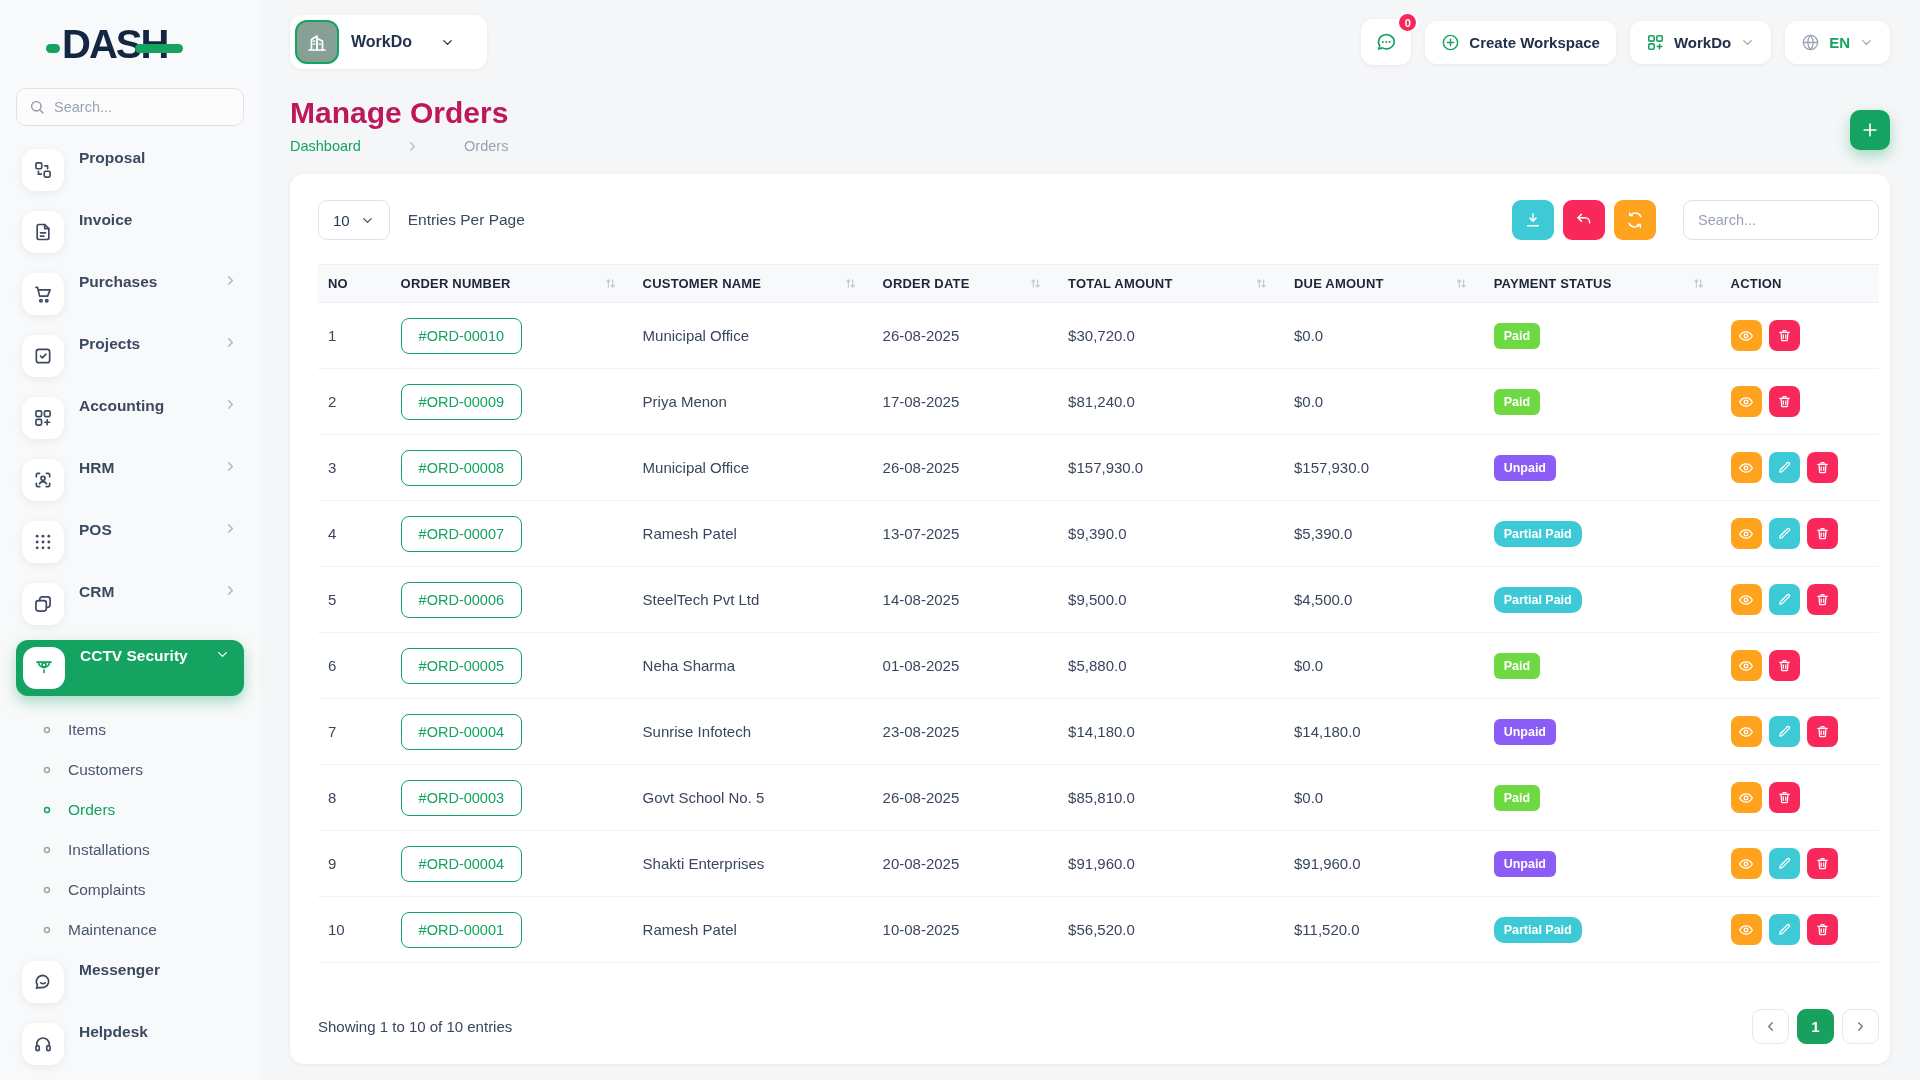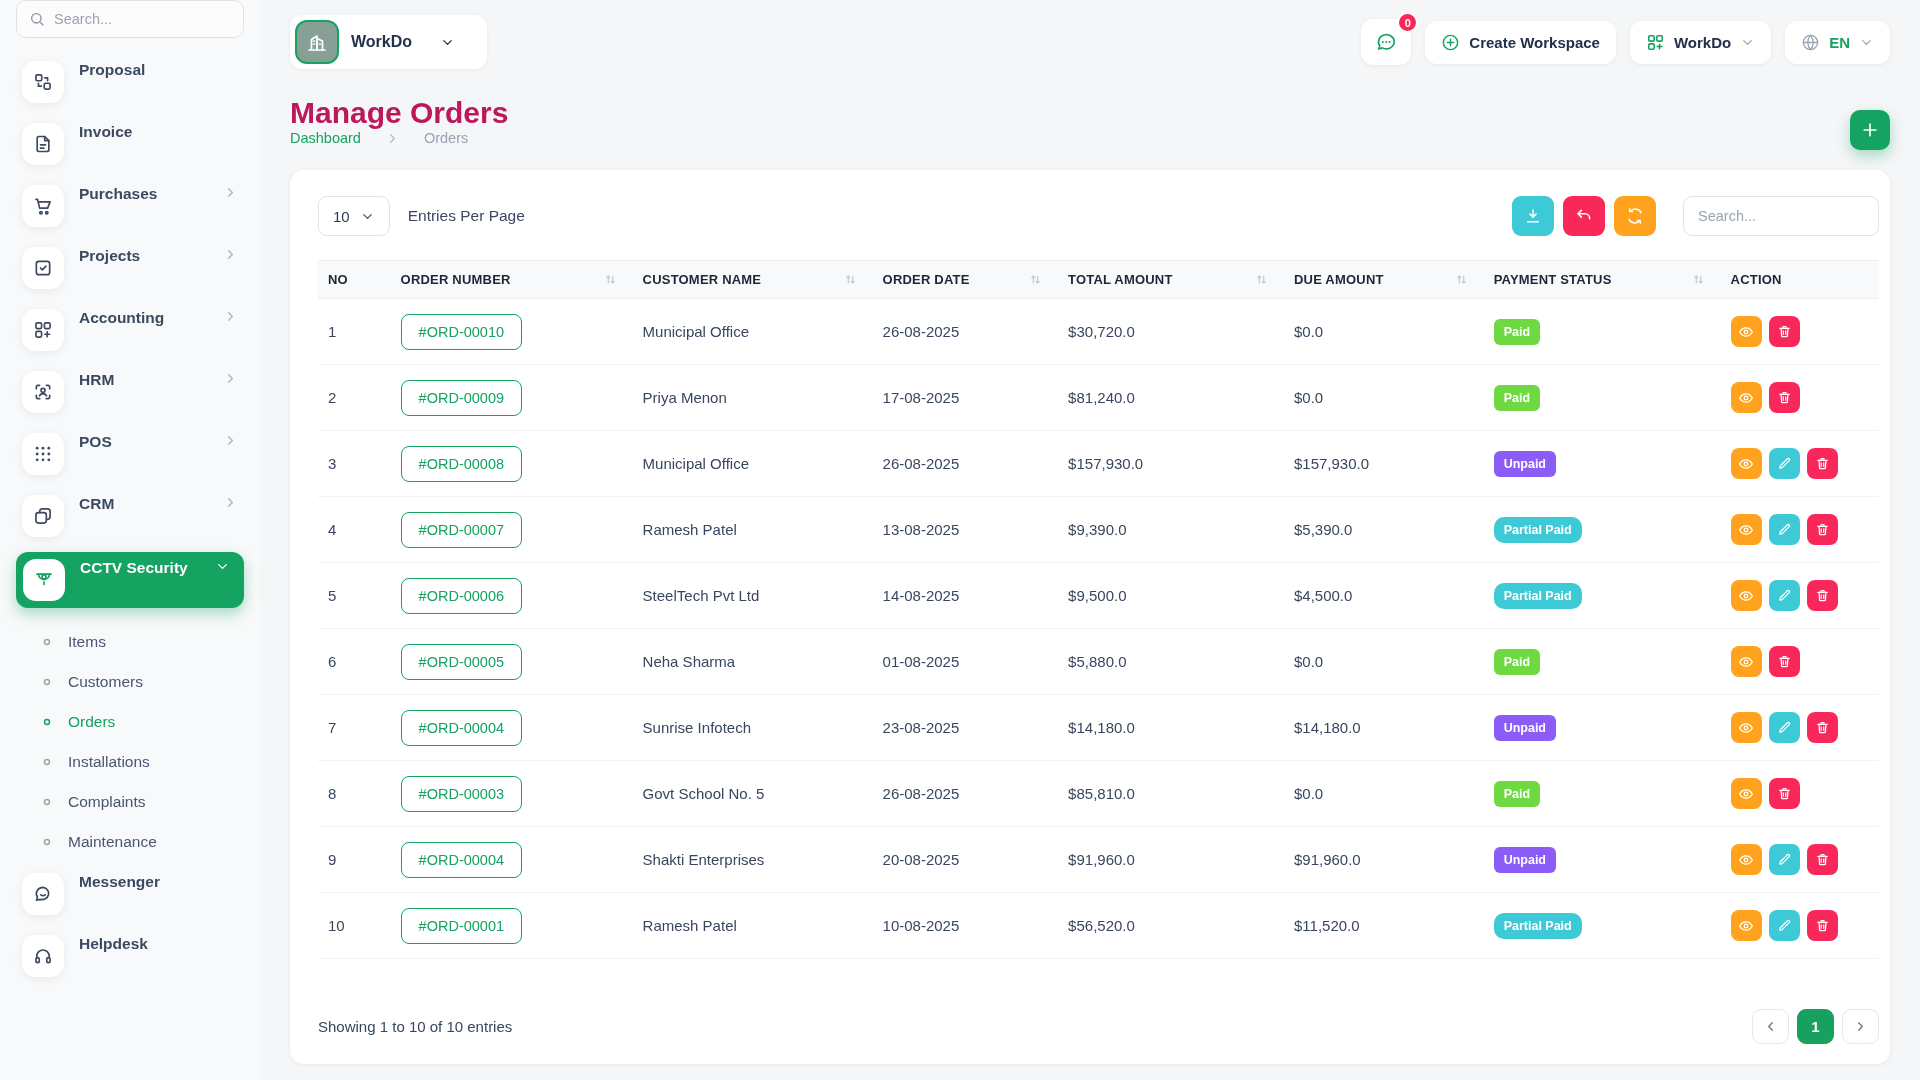--- a/index.html
+++ b/index.html
@@ -42,21 +42,21 @@
   .topbar-right { display:flex; align-items:center; gap:14px; }
   .msg-btn { position:relative; width:50px; height:46px; justify-content:center; color:#15a362; }
   .msg-badge { position:absolute; top:-7px; right:-7px; min-width:21px; height:21px; border-radius:11px; background:#f8285a; border:2px solid #ffffff; color:#fff; font-size:11px; font-weight:700; display:flex; align-items:center; justify-content:center; }
   .hd-pill { gap:9px; padding:12px 16px; font-size:15px; font-weight:600; color:#22304a; }
   .hd-pill .grn { color:#15a362; }
   .hd-pill .gry { color:#9aa3b2; }
   .lang-en { color:#15a362; font-weight:700; }
 
   .page-head { display:flex; align-items:flex-start; justify-content:space-between; padding:24px 30px 6px 30px; }
   .page-title { font-size:30px; font-weight:700; color:#be185d; }
-  .crumbs { display:flex; align-items:center; gap:24px; margin-top:0; font-size:14.5px; }
+  .crumbs { display:flex; align-items:center; gap:24px; margin-top:8px; font-size:14.5px;justify-content:space-between; }
   .crumb-link { color:#15a362; cursor:pointer; }
   .crumb-sep { color:#b4bac4; font-size:13px; }
   .crumb-cur { color:#9aa3b2; }
   .add-btn { width:40px; height:40px; border-radius:10px; background:#15a362; color:#fff; border:0; display:flex; align-items:center; justify-content:center; cursor:pointer; box-shadow:0 6px 14px rgba(21,163,98,.35); margin-top:14px; }
 
   
   .card { background:#ffffff; border-radius:14px; box-shadow:0 1px 5px rgba(16,24,40,.06); margin:14px 30px 16px 30px; padding:26px 11px 20px 28px; flex:1; display:flex; flex-direction:column; }
   .card-toolbar { display:flex; align-items:center; justify-content:space-between; }
   .tb-left { display:flex; align-items:center; gap:18px; }
   .entries-select { display:flex; align-items:center; gap:10px; border:1px solid #dfe3e8; border-radius:9px; height:40px; padding:0 14px; font-size:15px; color:#2b3a55; background:#fff; cursor:pointer; }
@@ -92,20 +92,23 @@
   .card-footer { display:flex; align-items:center; justify-content:space-between; margin-top:20px; }
   .summary { font-size:15px; color:#39465e; }
   .pager { display:flex; align-items:center; gap:8px; }
   .pg-btn { width:37px; height:35px; border-radius:9px; border:1px solid #e4e7ec; background:#fff; color:#6b7487; display:flex; align-items:center; justify-content:center; cursor:pointer; }
   .pg-btn.cur { background:#17a05e; border-color:#17a05e; color:#fff; font-size:15px; font-weight:700; }
 </style>
 </head>
 <body>
 
 <aside class="sidebar">
+  <div class="logo-wrap">
+    <div class="logo-text">DASH</div>
+  </div>
   <div class="side-search">
     <span id="side-search-ic">
         <svg width="16" height="16" viewBox="0 0 24 24" fill="none" stroke="currentColor" stroke-width="2" stroke-linecap="round" stroke-linejoin="round">
           <circle cx="11" cy="11" r="7"></circle>
           <path d="M21 21l-4.3-4.3"></path>
         </svg>
       </span>
     <input type="text" placeholder="Search..." style="">
   </div>
   <nav class="side-nav" id="side-nav">
@@ -611,21 +614,21 @@
                     <path d="M10 11v5.5M14 11v5.5"></path>
                   </svg>
                 </button>
               </span>
             </td>
           </tr>
           <tr>
             <td>4</td>
             <td><span class="ord-pill">#ORD-00007</span></td>
             <td>Ramesh Patel</td>
-            <td>13-08-2025</td>
+            <td>13-07-2025</td>
             <td>$9,390.0</td>
             <td>$5,390.0</td>
             <td><span class="badge partial">Partial Paid</span></td>
             <td>
               <span class="act-wrap">
                 <button class="act-btn view">
                   <svg width="16" height="16" viewBox="0 0 24 24" fill="none" stroke="currentColor" stroke-width="2" stroke-linecap="round" stroke-linejoin="round">
                     <path d="M2.5 12S6 5.8 12 5.8 21.5 12 21.5 12 18 18.2 12 18.2 2.5 12 2.5 12z"></path>
                     <circle cx="12" cy="12" r="2.7"></circle>
                   </svg>

